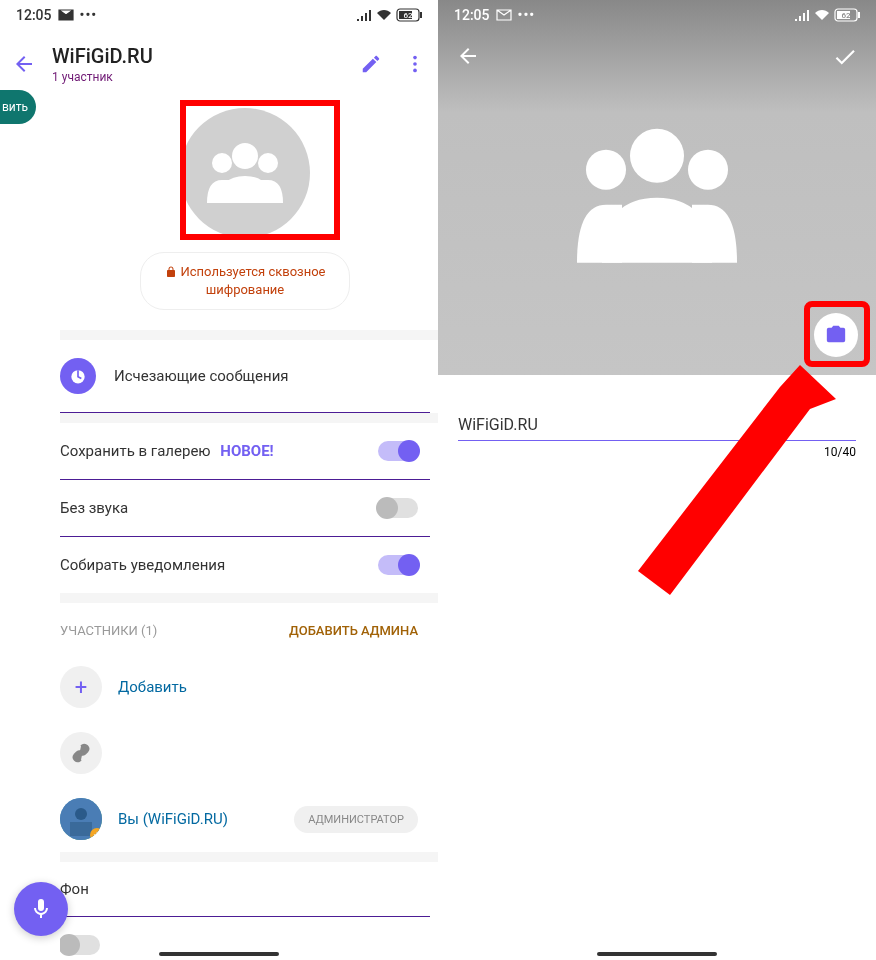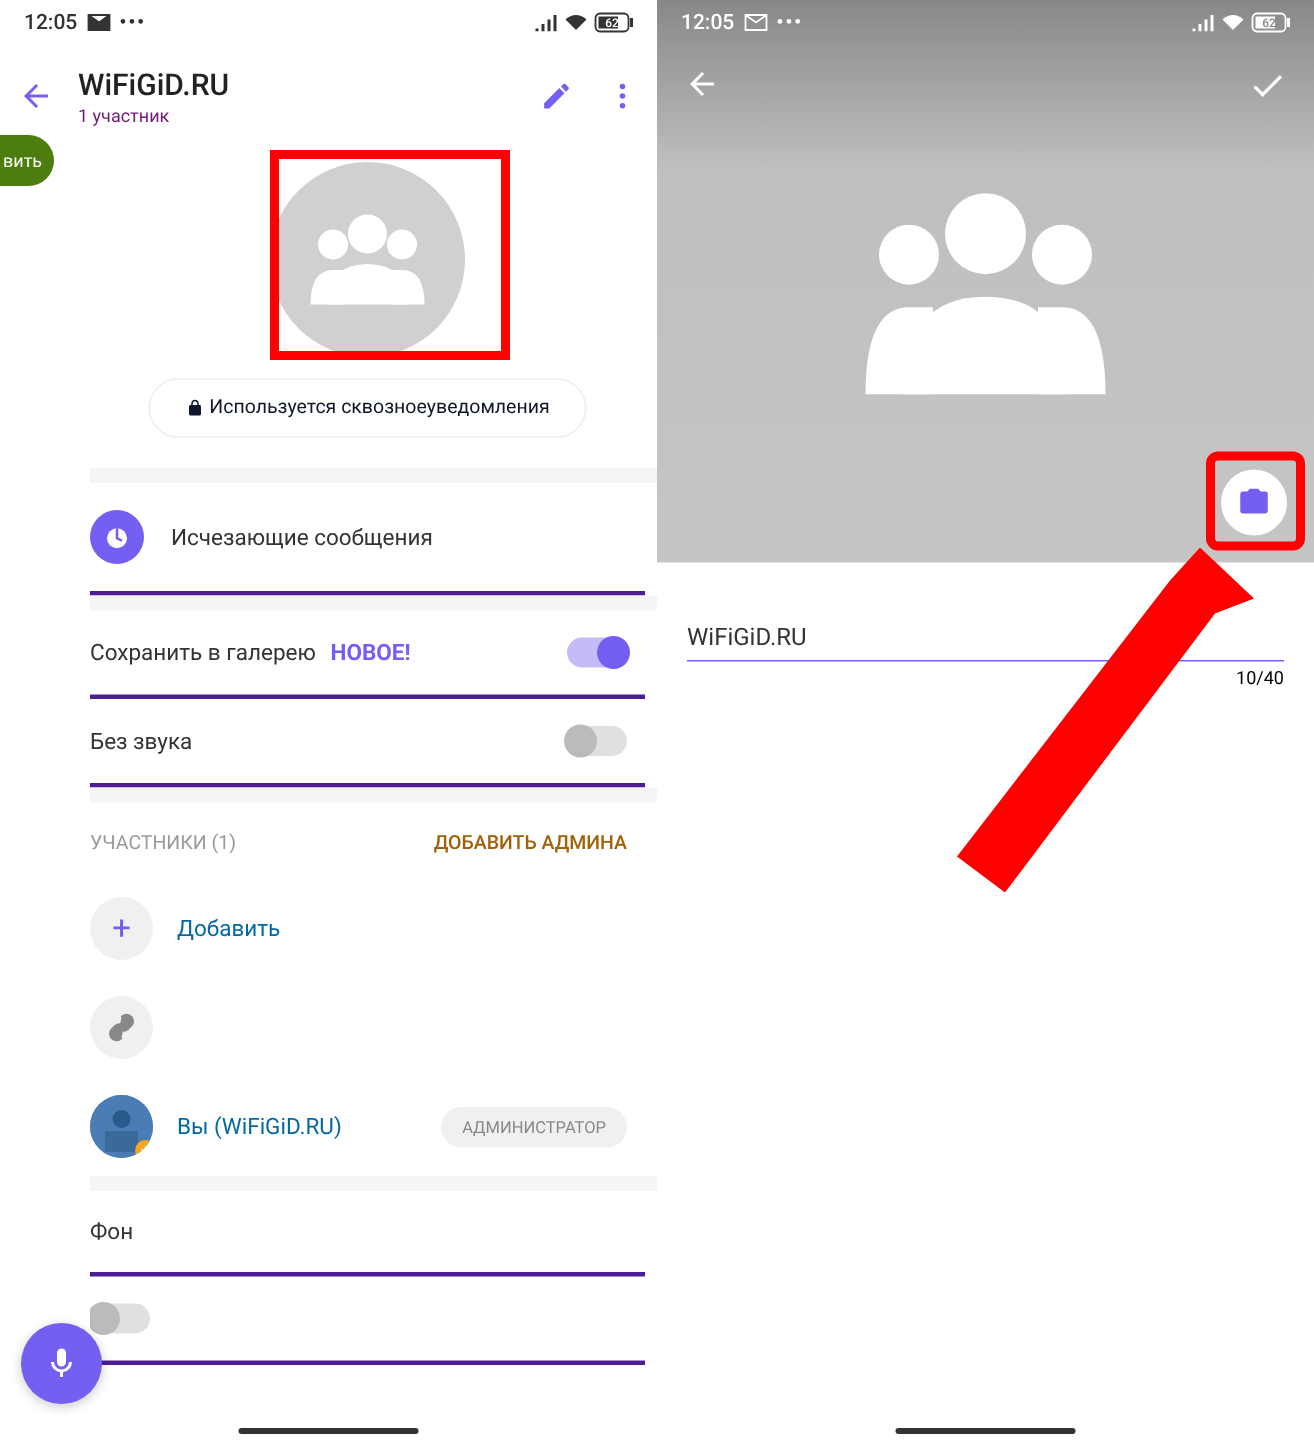--- a/index.html
+++ b/index.html
@@ -16,33 +16,33 @@
 
 
 .header { display: flex; align-items: center; padding: 14px 12px; gap: 16px; }
 .back-arrow { color: #7360f2; font-size: 22px; }
 .header-title-area { flex: 1; }
 .header-title { font-size: 20px; font-weight: 500; color: #222; }
 .header-subtitle { font-size: 12px; color: #701a75; margin-top: 2px; }
 .header-actions { display: flex; gap: 22px; align-items: center; }
 .edit-icon, .more-icon { color: #7360f2; }
 
-.side-tab { position: absolute; left: 0; top: 90px; background: #4d7c0f; color: #fff; font-size: 12px; padding: 10px 8px 10px 2px; border-radius: 0 20px 20px 0; z-index: 5; }
+.side-tab { position: absolute; left: 0; top: 90px; background: #0f766e; color: #fff; font-size: 12px; padding: 10px 8px 10px 2px; border-radius: 0 20px 20px 0; z-index: 5; }
 
 .content { margin-left: 60px; padding-right: 8px; position: relative; height: calc(100% - 100px); overflow: hidden; }
 
 .avatar-section { display: flex; flex-direction: column; align-items: center; padding: 10px 0 20px; }
 .avatar-circle { width: 130px; height: 130px; border-radius: 50%; background: #d0d0d0; display: flex; align-items: center; justify-content: center; position: relative; }
 .avatar-box { position: absolute; border: 6px solid red; width: 160px; height: 140px; top: -8px; }
-.enc-pill { margin-top: 14px; border: 1px solid #eee; border-radius: 24px; padding: 10px 24px; color: #0f172a; font-size: 13px; text-align: right; line-height: 1.4; display: flex; flex-direction: row; align-items: center; }
+.enc-pill { margin-top: 14px; border: 1px solid #eee; border-radius: 24px; padding: 10px 24px; color: #c2410c; font-size: 13px; text-align: right; line-height: 1.4; display: flex; flex-direction: column; align-items: center; }
 .enc-pill .line1 { display: flex; align-items: center; gap: 4px; }
 
 .section-divider { height: 10px; background: #f5f5f5; margin: 0 -8px 0 -60px; }
 
-.row { display: flex; align-items: center; padding: 18px 12px 18px 0; border-bottom: 3px solid #4c1d95; }
+.row { display: flex; align-items: center; padding: 18px 12px 18px 0; border-bottom: 1px solid #4c1d95; }
 .row-icon { width: 36px; height: 36px; border-radius: 50%; background: #7360f2; display: flex; align-items: center; justify-content: center; margin-right: 18px; }
 .row-label { font-size: 15px; color: #333; flex: 1; }
 .row-label .new-badge { color: #7360f2; font-weight: 700; margin-left: 6px; }
 
 .toggle { width: 40px; height: 20px; border-radius: 20px; position: relative; }
 .toggle-knob { width: 22px; height: 22px; border-radius: 50%; position: absolute; top: -1px; }
 .toggle.off { background: #e0e0e0; }
 .toggle.off .toggle-knob { background: #bbb; left: -2px; }
 .toggle.on { background: #c4bcf9; }
 .toggle.on .toggle-knob { background: #7360f2; right: -2px; }
@@ -152,21 +152,21 @@
         </div>
         <div class="avatar-box"></div>
       </div>
       <div class="enc-pill">
         <div class="line1">
           <svg width="12" height="12" viewBox="0 0 24 24">
               <path fill="currentColor" d="M18 8h-1V6c0-2.76-2.24-5-5-5S7 3.24 7 6v2H6c-1.1 0-2 .9-2 2v10c0 1.1.9 2 2 2h12c1.1 0 2-.9 2-2V10c0-1.1-.9-2-2-2zM9 6c0-1.66 1.34-3 3-3s3 1.34 3 3v2H9z"></path>
             </svg>
           <span>Используется сквозное</span>
         </div>
-        <div>уведомления</div>
+        <div>шифрование</div>
       </div>
     </div>
 
     <div class="section-divider"></div>
 
     <div class="row">
       <div class="row-icon">
         <svg width="20" height="20" viewBox="0 0 24 24">
             <circle cx="12" cy="13" r="8" fill="#fff"></circle>
             <path d="M9 2h6M12 5v8l4 2" stroke="#7360f2" stroke-width="2" fill="none"></path>
@@ -187,20 +187,26 @@
         </div>
     </div>
 
     <div class="row">
       <div class="row-label">Без звука</div>
       <div class="toggle off">
           <div class="toggle-knob"></div>
         </div>
     </div>
 
+    <div class="row" style="border-bottom:none;">
+      <div class="row-label">Собирать уведомления</div>
+      <div class="toggle on">
+          <div class="toggle-knob"></div>
+        </div>
+    </div>
 
     <div class="section-divider"></div>
 
     <div class="section-header">
       <span class="left">УЧАСТНИКИ (1)</span>
       <span class="right">ДОБАВИТЬ АДМИНА</span>
     </div>
 
     <div class="member-row">
       <div class="member-circle add">+</div>

